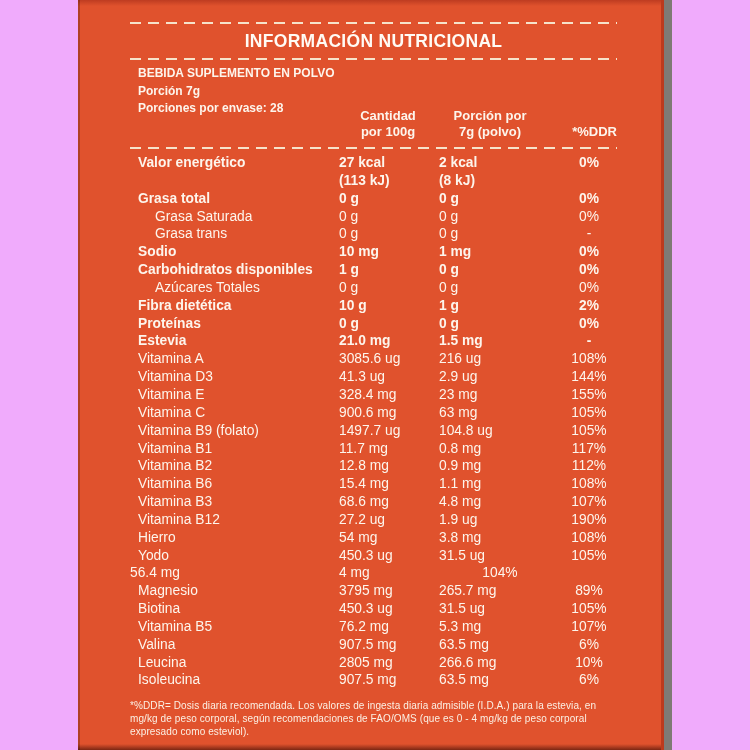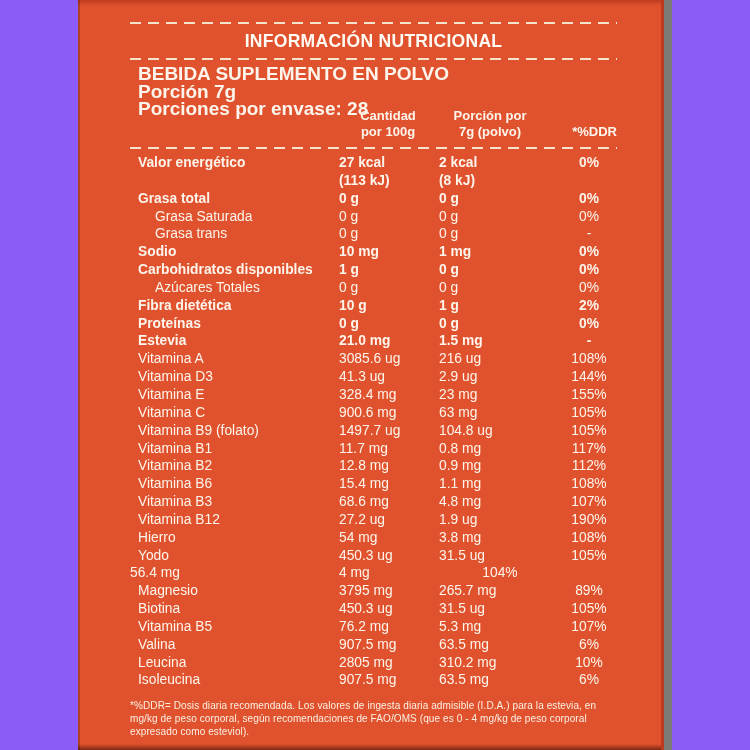--- a/index.html
+++ b/index.html
@@ -8,21 +8,21 @@
     width: 750px;
     height: 750px;
     background: #000000;
     overflow: hidden;
     font-family: "Liberation Sans", sans-serif;
   }
   .stage {
     position: relative;
     width: 750px;
     height: 750px;
-    background: #8b5cf6;
+    background: #f0abfc;
     text-decoration: underline;
   }
   .label-panel {
     position: absolute;
     left: 78px;
     top: 0;
     width: 594px;
     height: 750px;
     background: #E0522D;
     color: #FDF5EC;
@@ -69,21 +69,21 @@
   }
   .header-area {
     position: relative;
     height: 87px;
   }
   .product-info {
     position: absolute;
     left: 8px;
     top: 5px;
     width: 320px;
-    font-size: 19px;
+    font-size: 12px;
     font-weight: 700;
     line-height: 17.5px;
     white-space: nowrap;
   }
   .col-head {
     position: absolute;
     bottom: 7px;
     font-size: 13px;
     font-weight: 700;
     line-height: 16px;
@@ -306,21 +306,21 @@
           </div>
           <div class="row normal">
             <div class="cell c-label">Valina</div>
             <div class="cell c-100">907.5 mg</div>
             <div class="cell c-7">63.5 mg</div>
             <div class="cell c-ddr">6%</div>
           </div>
           <div class="row normal">
             <div class="cell c-label">Leucina</div>
             <div class="cell c-100">2805 mg</div>
-            <div class="cell c-7">310.2 mg</div>
+            <div class="cell c-7">266.6 mg</div>
             <div class="cell c-ddr">10%</div>
           </div>
           <div class="row normal">
             <div class="cell c-label">Isoleucina</div>
             <div class="cell c-100">907.5 mg</div>
             <div class="cell c-7">63.5 mg</div>
             <div class="cell c-ddr">6%</div>
           </div>
         </div>
 

